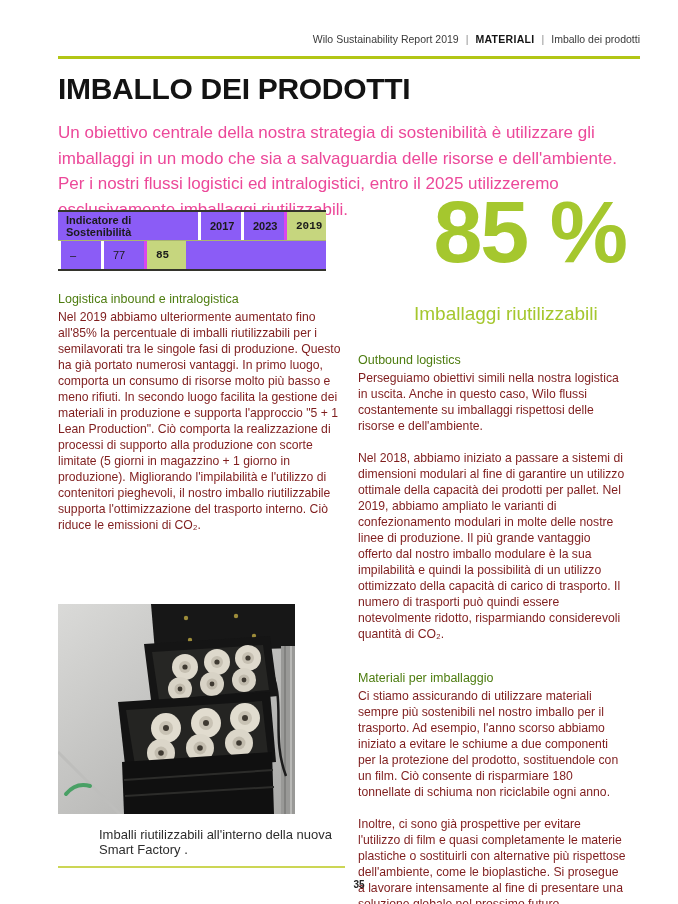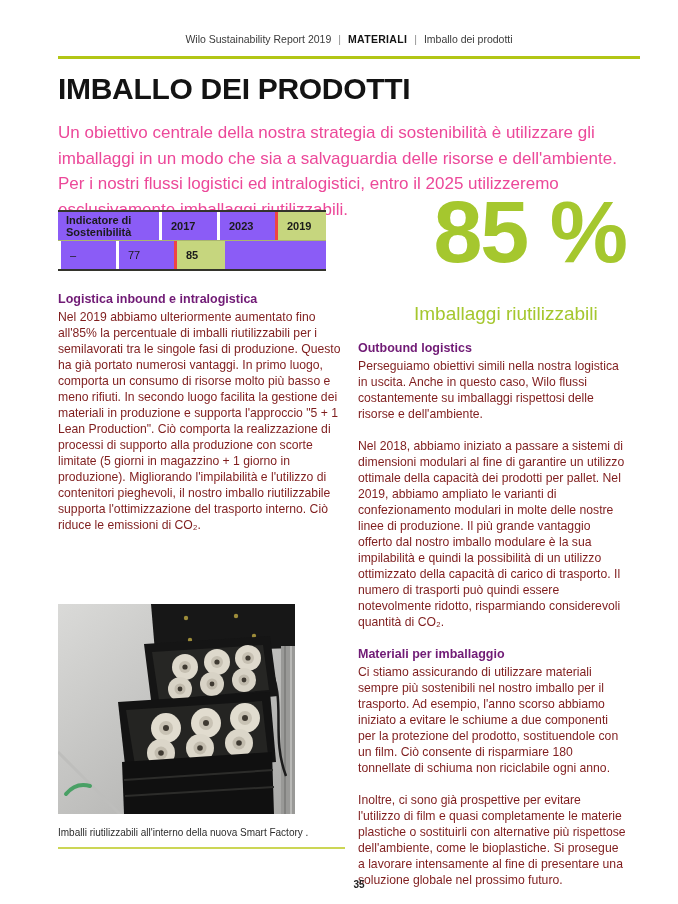--- a/index.html
+++ b/index.html
@@ -3,21 +3,21 @@
 <meta charset="utf-8">
 <style>
   html,body { margin:0; padding:0; background:#ffffff; }
   .page {
     position:relative; width:678px; height:904px; background:#ffffff;
     font-family:"Liberation Sans", sans-serif; overflow:hidden; color:#1e1e1e;
   }
   
   .meta {
     position:absolute; top:33px; left:58px; width:582px;
-    text-align:center; font-size:10.5px; color:#3a3a3a; white-space:nowrap;
+    text-align:right; font-size:10.5px; color:#3a3a3a; white-space:nowrap;
   }
   .meta .sep { color:#8f8f8f; margin:0 7px; }
   .meta .chapter { font-weight:bold; color:#141414; letter-spacing:0.3px; }
   .rule-top { position:absolute; top:56px; left:58px; width:582px; height:3px; background:#b2c615; }
 
   .title {
     position:absolute; top:72px; left:58px; margin:0;
     font-size:30px; font-weight:bold; letter-spacing:-0.3px; color:#131313;
   }
   .intro {
@@ -27,38 +27,38 @@
 
   .col-left  { position:absolute; left:58px;  top:210px; width:287px; }
   .col-right { position:absolute; left:358px; top:192px; width:268px; }
 
   
   .s-table { width:268px; border-top:2px solid #33332c; border-bottom:2px solid #33332c; font-size:11px; color:#1b1b1b; }
   .t-row { display:flex; height:28px; background:#8b5cf6; }
   .t-row.data { border-top:1px solid #aab66f; }
   .t-cell { display:flex; align-items:center; height:100%; box-sizing:border-box; }
   .c1 { flex:1; padding-left:8px; }
-  .c2,.c3 { width:58px; border-left:3px solid #ffffff; padding-left:9px; }
-  .c4 { width:51px; border-left:3px solid #ef4444; padding-left:9px; background:#c6d67e; }
+  .c2,.c3 { width:43px; border-left:3px solid #ffffff; padding-left:9px; }
+  .c4 { width:42px; border-left:3px solid #d946ef; padding-left:9px; background:#c6d67e;font-family:Liberation Mono, monospace; }
   .t-row.head .t-cell { font-weight:bold; }
   .t-row.data .c4 { font-weight:bold; }
 
-  .section-h { font-size:12.5px; font-weight:bold; color:#701a75; margin:0 0 4px 0; }
+  .section-h { font-size:12.5px; font-weight:normal; color:#4d7c0f; margin:0 0 4px 0; }
   .col-left .section-h { margin-top:21px; }
-  .col-right .section-h { margin-top:16px; }
+  .col-right .section-h { margin-top:28px; }
   .body { font-size:12.2px; line-height:1.31; color:#7f1d1d; margin:0 0 16px 0; }
 
   
   .kpi-value { font-size:88px; font-weight:bold; color:#a5c72e; line-height:0.92; letter-spacing:-2px; padding-left:40px;text-align:right; }
   .kpi-label { font-size:19px; color:#a5c72e; padding-left:56px; margin-top:30px; }
 
   
   figure { margin:70px 0 0 0; }
   figure svg { display:block; }
-  figcaption { font-size:10px; color:#2d2d2d; margin-top:13px; }
+  figcaption { font-size:13px; color:#2d2d2d; margin-top:13px;margin-left:41px; }
   .caption-rule { margin-top:9px; width:287px; height:2px; background:#ccd655; }
 
   .page-num { position:absolute; bottom:14px; left:0; width:100%; text-align:center; font-size:10px; font-weight:bold; color:#222222;padding-left:20px; }
 </style>
 </head>
 <body>
 
 <div class="page">
 
   <div class="meta">

